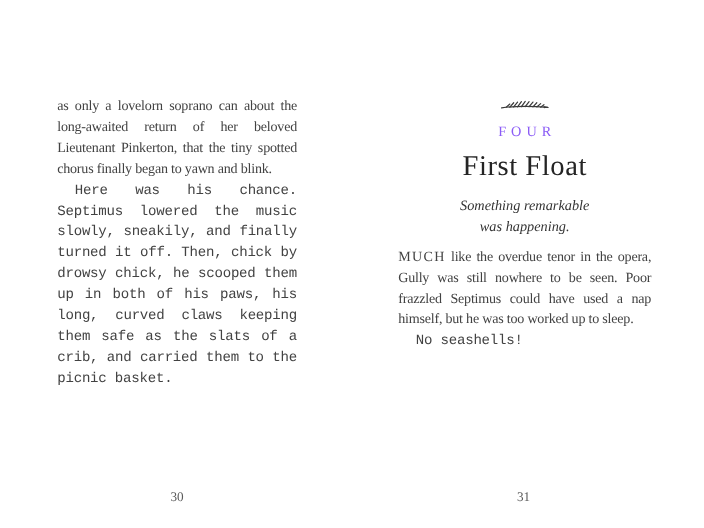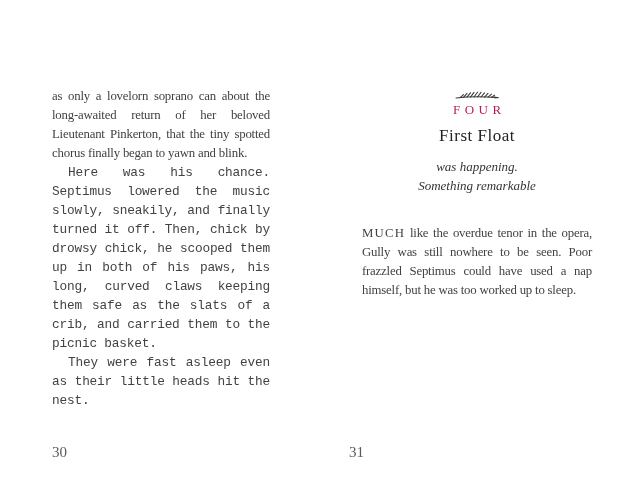--- a/index.html
+++ b/index.html
@@ -40,25 +40,25 @@
     left: 362px;
     top: 88px;
     width: 230px;
     text-align: center;
   }
   .ornament { height: 13px; line-height: 0; }
   .chapter-label {
     font-size: 13px;
     letter-spacing: 4.5px;
     text-indent: 4.5px;
-    color: #be185d;
-    margin-top: 1px;
+    color: #8b5cf6;
+    margin-top: 11px;
   }
   .chapter-title {
-    font-size: 17px;
+    font-size: 26px;
     color: #242424;
     letter-spacing: 0.5px;
     margin-top: 8px;
   }
   .chapter-subtitle {
     margin-top: 11px;
     font-style: italic;
     font-size: 13px;
     line-height: 19px;
     color: #333333;
@@ -67,37 +67,36 @@
   .right-text {
     position: absolute;
     left: 362px;
     top: 224px;
     width: 230px;
   }
   
   .page-number {
     position: absolute;
     top: 444px;
-    font-size: 15px;
+    font-size: 12px;
     color: #5a5a5a;
-    text-align: left;
+    text-align: center;
   }
   .page-number.left  { left: 52px;  width: 218px; }
-  .page-number.right { left: 349px; width: 230px; }
+  .page-number.right { left: 361px; width: 230px; }
 </style>
 </head>
 <body>
 
 <div class="spread">
 
   <div>
     <div class="page-text left-text" id="left-paragraphs">
         <p>as only a lovelorn soprano can about the long-awaited return of her beloved Lieutenant Pinkerton, that the tiny spotted chorus finally began to yawn and blink.</p>
         <p class="indent">Here was his chance. Septimus lowered the music slowly, sneakily, and finally turned it off. Then, chick by drowsy chick, he scooped them up in both of his paws, his long, curved claws keeping them safe as the slats of a crib, and carried them to the picnic basket.</p>
-        <p class="indent">They were fast asleep even as their little heads hit the nest.</p>
       </div>
     <div class="page-number left">30</div>
   </div>
 
   <div>
 
     <div class="chapter-head">
       <div class="ornament">
         <svg width="48" height="13" viewBox="0 0 48 13" xmlns="http://www.w3.org/2000/svg">
           <g stroke="#3a3a3a" stroke-width="1.1" stroke-linecap="round" fill="none">
@@ -112,25 +111,26 @@
             <path d="M31.5 9.1 L35 5.4"></path>
             <path d="M35 9.2 L38.5 6.2"></path>
             <path d="M38.5 9.4 L41.5 7.2"></path>
           </g>
           <path d="M41 8.4 L46.5 9.6 L41.5 10.4 Z" fill="#3a3a3a"></path>
         </svg>
       </div>
       <div class="chapter-label">FOUR</div>
       <div class="chapter-title">First Float</div>
       <div class="chapter-subtitle">
+        <div>Something remarkable</div>
         <div>was happening.</div>
-        <div>Something remarkable</div>
       </div>
     </div>
 
     <div class="page-text right-text" id="right-paragraphs">
         <p><span class="lead-caps">MUCH</span> like the overdue tenor in the opera, Gully was still nowhere to be seen. Poor frazzled Septimus could have used a nap himself, but he was too worked up to sleep.</p>
+        <p class="indent">No seashells!</p>
       </div>
 
     <div class="page-number right">31</div>
   </div>
 
 </div>
 
 </body></html>

